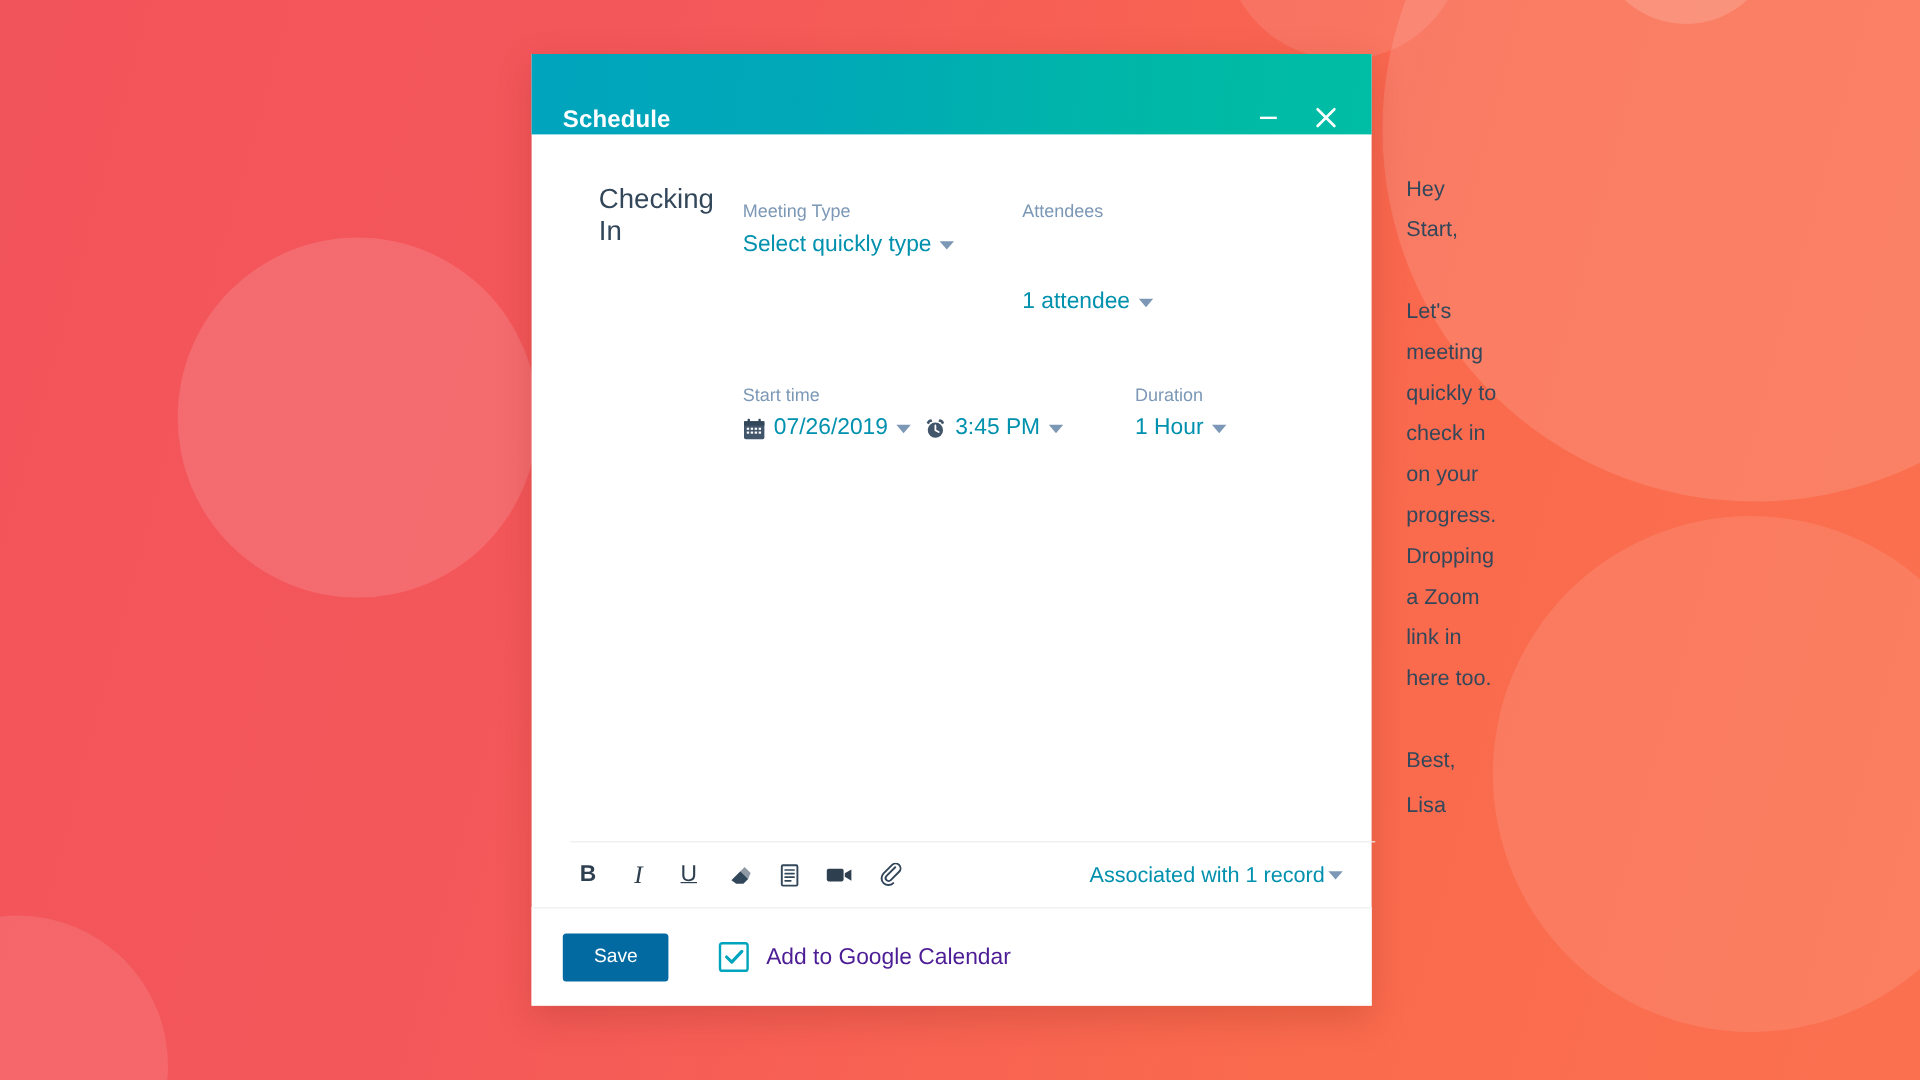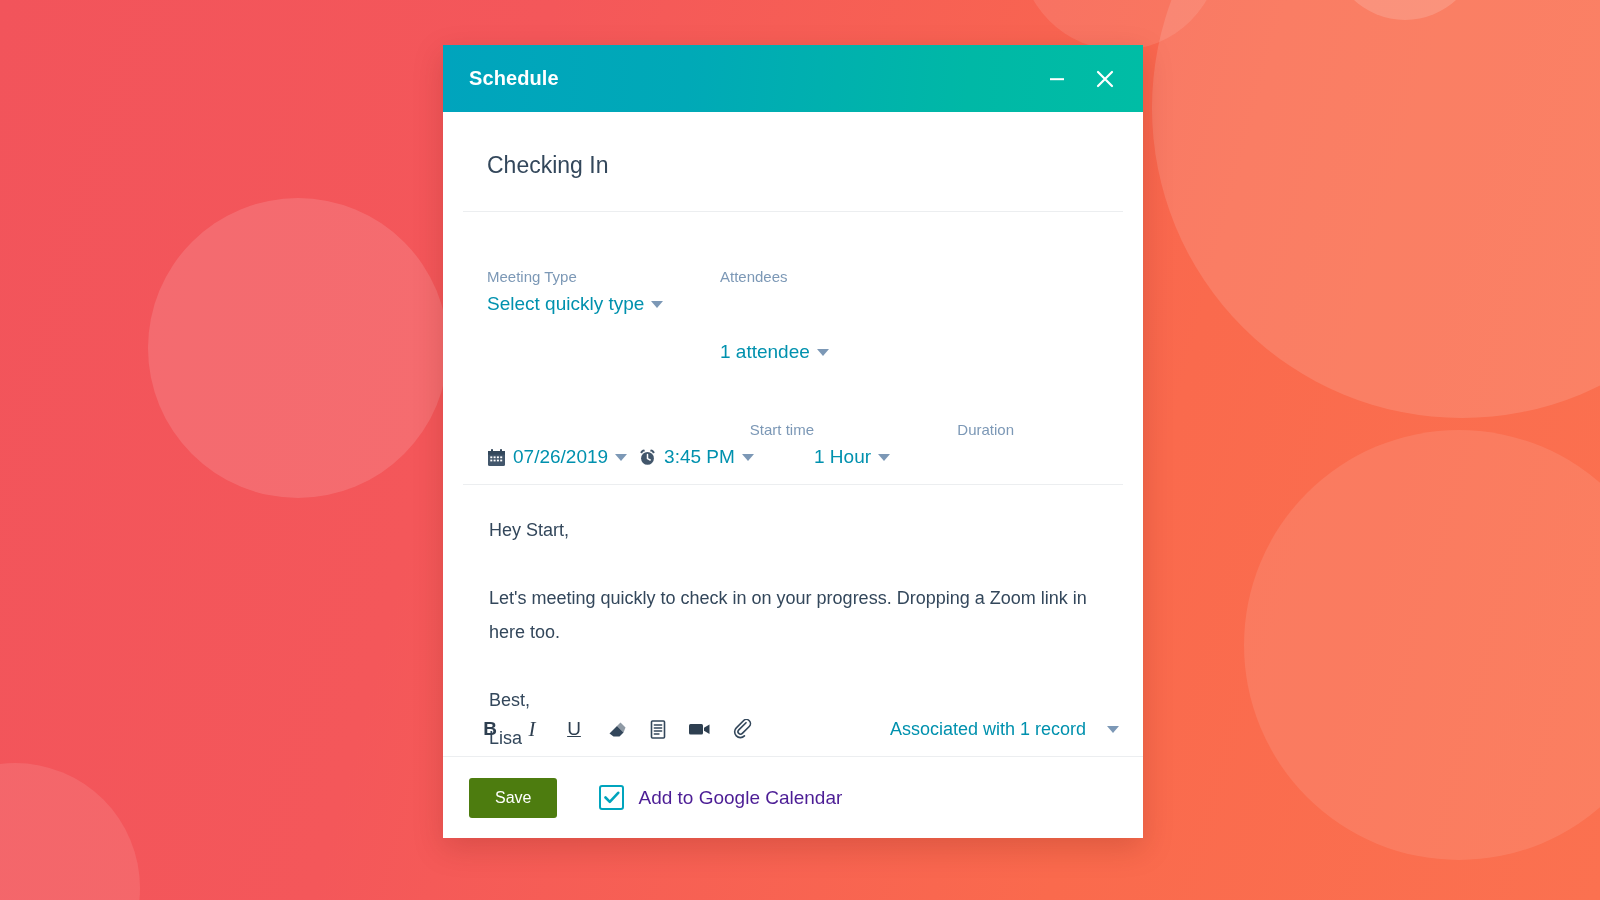--- a/index.html
+++ b/index.html
@@ -37,21 +37,21 @@
     box-shadow: 0 10px 28px rgba(120, 30, 20, 0.22);
     display: flex;
     flex-direction: column;
   }
 
   
   #dialog-header {
     height: 67px;
     background: linear-gradient(95deg, #00a4bd 0%, #00a9b7 35%, #00b8a6 75%, #00bda5 100%);
     display: flex;
-    align-items: center;
+    align-items: flex-end;
     padding: 0 24px 0 26px;
     flex: none;
   }
   #dialog-title {
     color: #ffffff;
     font-size: 20px;
     font-weight: bold;
     letter-spacing: 0.1px;
   }
   .header-actions {
@@ -67,43 +67,43 @@
     align-items: center;
     justify-content: center;
     cursor: pointer;
   }
   .hdr-btn svg { display: block; }
 
   
   #dialog-body {
     flex: 1;
     display: flex;
-    flex-direction: column;
-    padding: 0 20px;
+    flex-direction: row;
+    padding: 0 32px;
     min-height: 0;
   }
 
   
   #subject-row {
     padding: 40px 0 32px 24px;
     border-bottom: 1px solid #eceef0;
   }
   #subject-text {
     font-size: 23px;
     color: #33475b;
     font-weight: normal;
   }
 
   
   #fields {
     padding: 20px 0 16px 24px;
     border-bottom: 1px solid #eceef0;
   }
   .field-row { display: flex; }
-  .field-row + .field-row { margin-top: 22px; text-align: right; }
+  .field-row + .field-row { margin-top: 22px; }
 
   .field { display: flex; flex-direction: column; margin-top: 36px; }
   .field-label {
     font-size: 15px;
     color: #7c98b6;
     margin-bottom: 8px;
   }
   .field-value {
     font-size: 19px;
     color: #0091ae;
@@ -210,36 +210,36 @@
   .tool-btn b { font-weight: bold; }
   .tool-btn i { font-family: "Liberation Serif", serif; font-size: 21px; }
   .tool-btn u { text-decoration: underline; }
   #associated-record {
     margin-left: auto;
     margin-right: 24px;
     font-size: 18px;
     color: #0091ae;
     display: flex;
     align-items: center;
-    gap: 21px;
+    gap: 3px;
     cursor: pointer;
   }
 
   
   #dialog-footer {
     flex: none;
     height: 82px;
     border-top: 1px solid #eceef0;
     display: flex;
     align-items: center;
     padding: 0 0 0 26px;
     background: #ffffff;
   }
   #save-button {
-    background: #4d7c0f;
+    background: #0369a1;
     color: #ffffff;
     border: none;
     border-radius: 3px;
     font-size: 16px;
     font-family: "Liberation Sans", sans-serif;
     padding: 11px 26px;
     cursor: pointer;
   }
   #gcal-wrap {
     display: flex;

